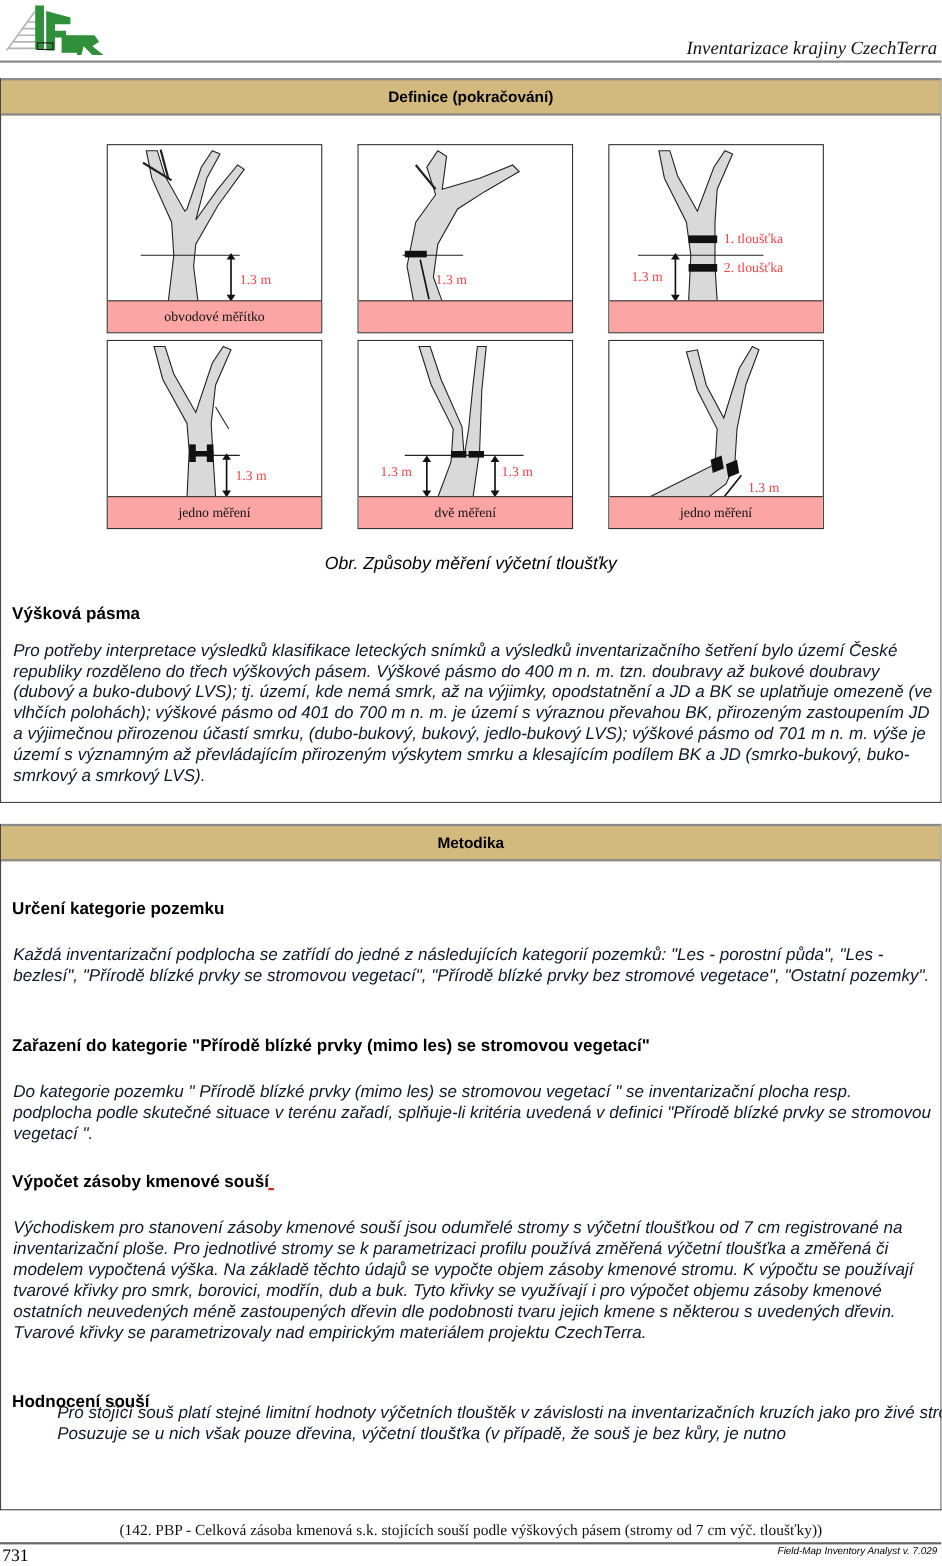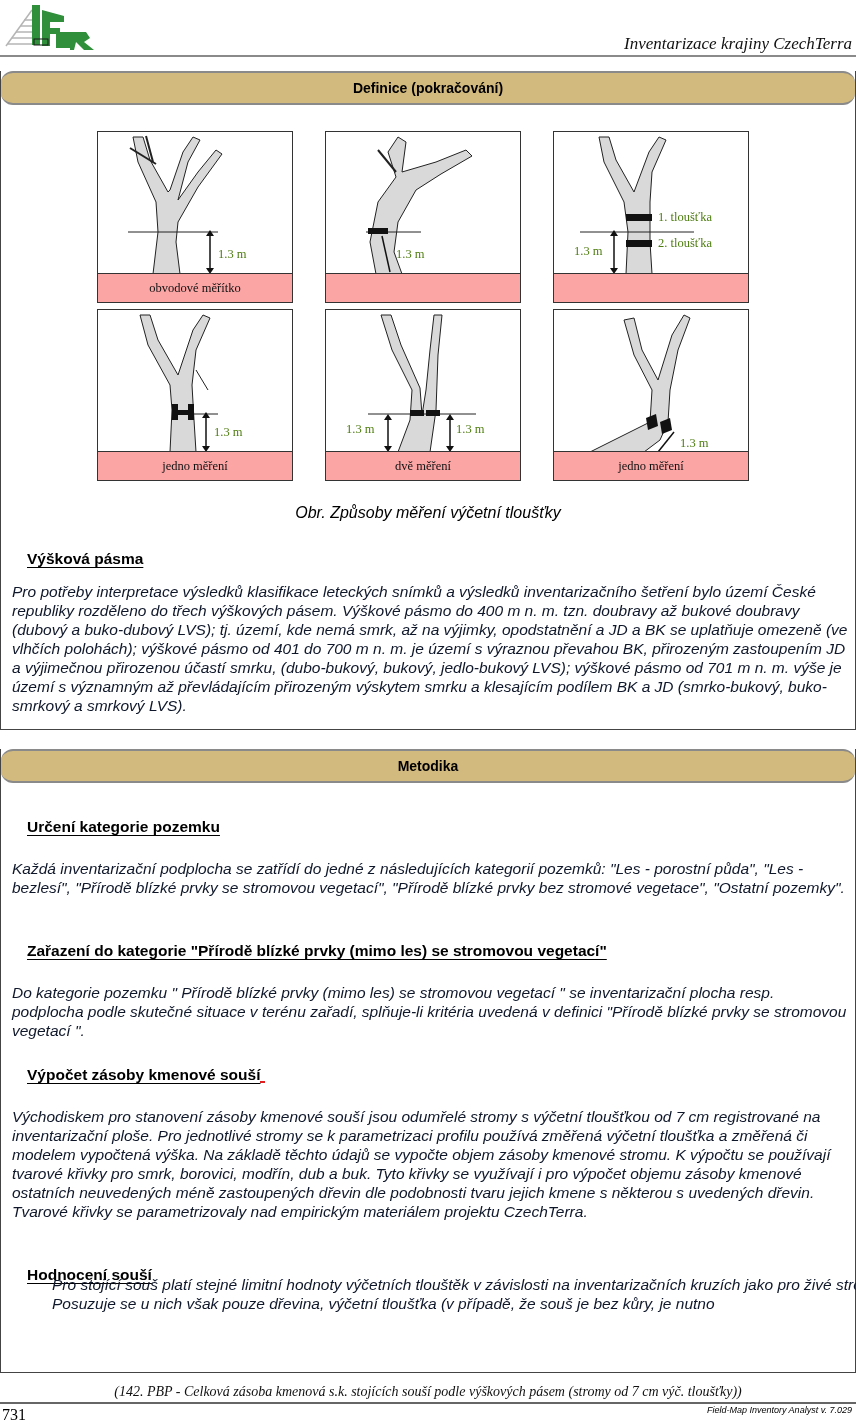--- a/index.html
+++ b/index.html
@@ -4,36 +4,36 @@
 <style>
   html, body { margin:0; padding:0; background:#ffffff; }
   body { width:856px; height:1424px; position:relative; overflow:hidden; font-family:"Liberation Sans", sans-serif; color:#000; }
 
   .page-header { position:absolute; left:0; top:0; width:856px; height:58px; }
   .logo { position:absolute; left:4px; top:2px; width:92px; height:50px; }
   .header-title { position:absolute; right:4px; top:34px; font-family:Liberation Serif, serif; font-style:italic; font-size:17px; color:#111; }
   .header-rule { position:absolute; left:0; top:55px; width:856px; height:2px; background:#8a8a8a; }
 
   .section { position:absolute; left:0; width:854px; border:1px solid #444; border-top:none; background:#fff; }
-  .section-bar { height:30px; background:#d2b97d; border-top:2px solid #8a8a8a; border-bottom:2px solid #8a8a8a; text-align:center; font-weight:bold; font-size:14px; line-height:30px;border-radius:12px; }
+  .section-bar { height:30px; background:#d2b97d; border-top:2px solid #8a8a8a; border-bottom:2px solid #8a8a8a; text-align:center; font-weight:bold; font-size:14px; line-height:30px; }
   .sec1 { top:71px; height:658px; }
   .sec2 { top:749px; height:623px; }
 
   .figure-grid { position:absolute; left:96px; top:60px; width:652px; }
   .panel { position:absolute; width:194px; height:170px; border:1.5px solid #333; background:#fff; overflow:hidden; }
   .panel .ground { position:absolute; left:0; bottom:0; width:100%; height:28px; background:#fca5a5; border-top:1.5px solid #333; font-family:"Liberation Serif", serif; font-size:12.5px; text-align:center; line-height:28px; color:#111; }
   .panel svg { position:absolute; left:0; top:0; }
-  .lbl { position:absolute; font-family:"Liberation Serif", serif; font-size:12.5px; color:#4d7c0f; white-space:nowrap; }
+  .lbl { position:absolute; font-family:"Liberation Serif", serif; font-size:12.5px; color:#ef4444; white-space:nowrap; }
 
   .caption { position:absolute; left:0; width:854px; text-align:center; font-style:italic; font-size:16px; color:#000000; }
-  .h { position:absolute; left:26px; font-weight:bold; font-size:15.5px; text-decoration:underline; text-underline-offset:3px; }
+  .h { position:absolute; left:10px; font-weight:bold; font-size:15.5px; text-underline-offset:3px; }
   .p { position:absolute; left:11px; width:838px; font-size:15.5px; line-height:19px; color:#0f172a;font-style:italic; }
   .red-underline { display:inline-block; width:5px; height:2px; background:#e02020; vertical-align:-3px; }
 
-  .footer-caption { position:absolute; left:0; top:1384px; width:856px; text-align:center; font-family:"Liberation Serif", serif; font-style:italic; font-size:14px; color:#111; }
+  .footer-caption { position:absolute; left:0; top:1384px; width:856px; text-align:center; font-family:"Liberation Serif", serif; font-size:14px; color:#111; }
   .footer-rule { position:absolute; left:0; top:1402px; width:856px; height:1.5px; background:#666; }
   .page-num { position:absolute; left:2px; top:1406px; font-family:"Liberation Serif", serif; font-size:16px; }
   .app-version { position:absolute; right:4px; top:1405px; font-style:italic; font-size:9px; }
 </style>
 </head>
 <body>
 
 <div class="page-header">
   <div class="logo">
     <svg width="92" height="50" viewBox="0 0 92 50">

